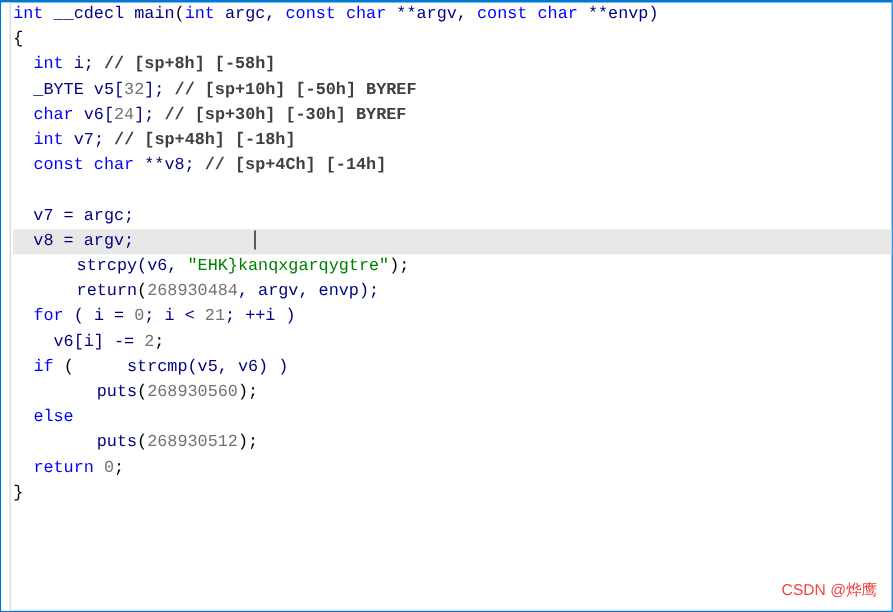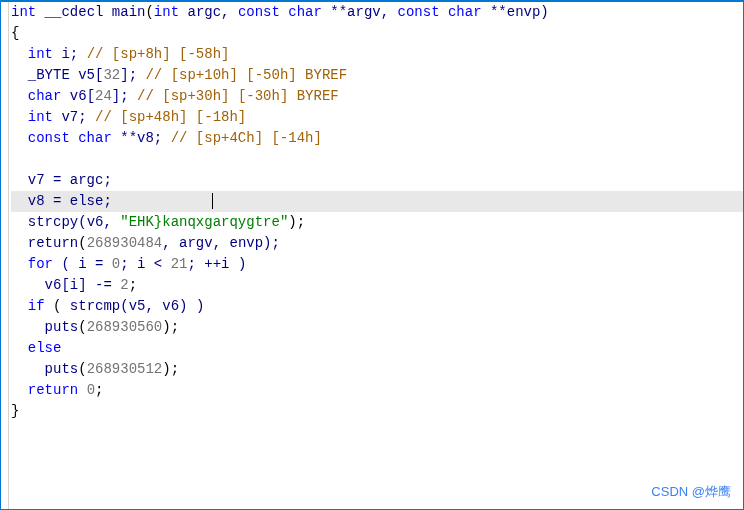--- a/index.html
+++ b/index.html
@@ -7,25 +7,25 @@
 .container { border: 1px solid #0078d4; border-top: 2px solid #0078d4; width: 744px; height: 510px; position: relative; overflow: hidden; }
 .gutter { position: absolute; left: 0; top: 0; width: 8px; height: 100%; background: #fff; border-right: 1px solid #d4d4d4; z-index: 1; }
 .code-area { padding-left: 10px; }
 .line { height: 21px; line-height: 21px; white-space: pre; position: relative; }
 .line.hl { background: #e8e8e8; }
 .kw { color: #0000ff; }
 .type { color: #0000ff; }
 .id { color: #000080; }
 .num { color: #737373; }
 .str { color: #008000; }
-.cmt { color: #a16207; }
-.fn { color: #000080; }
+.cmt { color: #404040; font-weight: bold; }
+.fn { color: #000080; margin-left: 36px; }
 .plain { color: #000; }
 .cursor { display: inline-block; width: 1px; height: 16px; background: #000; vertical-align: middle; margin-left: 100px; }
-.watermark { position: absolute; right: 12px; bottom: 8px; color: #3b82f6; font-size: 13px; font-family: sans-serif; }
+.watermark { position: absolute; right: 12px; bottom: 8px; color: #ef4444; font-size: 13px; font-family: sans-serif; }
 </style>
 </head>
 <body>
 
 <div class="container">
   <div class="gutter"></div>
   <div class="code-area">
 
     <div class="line"><span class="type">int</span><span class="id"> __cdecl </span><span class="id">main</span><span class="plain">(</span><span class="type">int</span><span class="id"> argc, </span><span class="type">const char</span><span class="id"> **argv, </span><span class="type">const char</span><span class="id"> **envp)</span></div>
 
@@ -38,21 +38,21 @@
     <div class="line"><span class="plain">  </span><span class="type">char</span><span class="id"> v6[</span><span class="num">24</span><span class="id">]; </span><span class="cmt">// [sp+30h] [-30h] BYREF</span></div>
 
     <div class="line"><span class="plain">  </span><span class="type">int</span><span class="id"> v7; </span><span class="cmt">// [sp+48h] [-18h]</span></div>
 
     <div class="line"><span class="plain">  </span><span class="type">const char</span><span class="id"> **v8; </span><span class="cmt">// [sp+4Ch] [-14h]</span></div>
 
     <div class="line"><span class="plain"></span></div>
 
     <div class="line"><span class="id">  v7 = argc;</span></div>
 
-    <div class="line hl"><span class="id">  v8 = else;</span><span class="cursor"></span></div>
+    <div class="line hl"><span class="id">  v8 = argv;</span><span class="cursor"></span></div>
 
     <div class="line"><span class="plain">  </span><span class="fn">strcpy</span><span class="id">(v6, </span><span class="str">"EHK}kanqxgarqygtre"</span><span class="plain">);</span></div>
 
     <div class="line"><span class="plain">  </span><span class="fn">return</span><span class="plain">(</span><span class="num">268930484</span><span class="id">, argv, envp);</span></div>
 
 
     <div class="line"><span class="plain">  </span><span class="kw">for</span><span class="id"> ( i = </span><span class="num">0</span><span class="id">; i &lt; </span><span class="num">21</span><span class="id">; ++i )</span></div>
 
     <div class="line"><span class="id">    v6[i] -= </span><span class="num">2</span><span class="plain">;</span></div>
 

